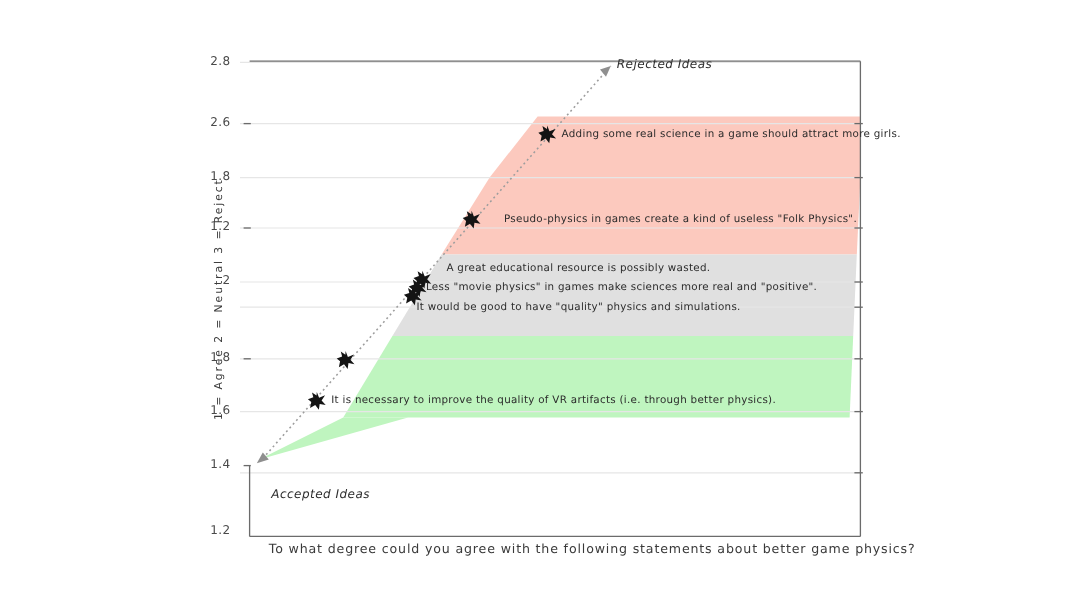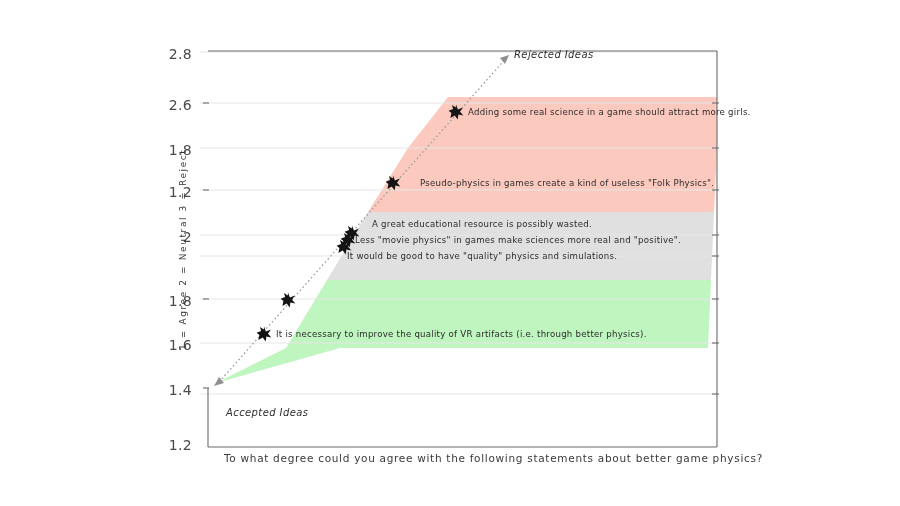--- a/index.html
+++ b/index.html
@@ -25,21 +25,21 @@
   .svg-layer {
     position: absolute;
     left: 0; top: 0;
     width: 900px;
     height: 506px;
   }
 
   
   .tick-label {
     position: absolute;
-    font-size: 14px;
+    font-size: 10px;
     color: #4a4a4a;
     font-family: "DejaVu Sans", sans-serif;
     text-align: right;
     white-space: nowrap;
     letter-spacing: 0.3px;
   }
 
   .axis-title-y {
     position: absolute;
     font-size: 9px;

